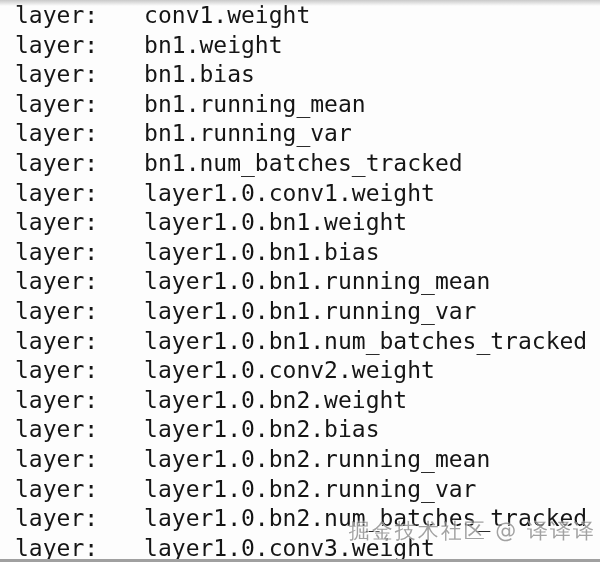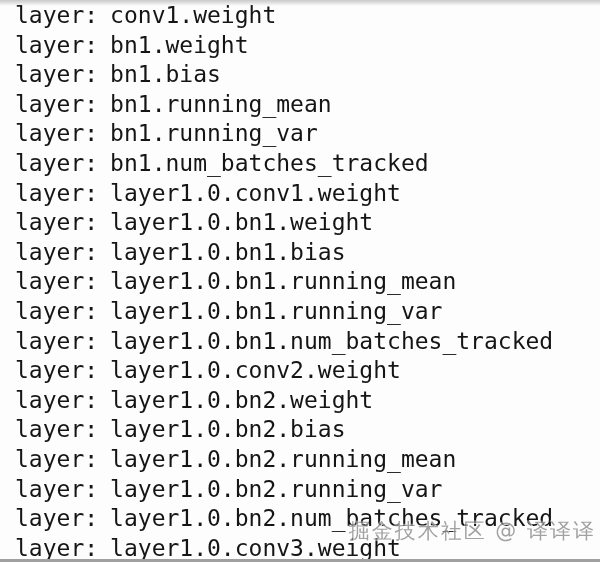--- a/index.html
+++ b/index.html
@@ -38,21 +38,21 @@
     font-size: 23px;
     line-height: 29.6px;
     color: var(--text, #151515);
     white-space: pre;
     z-index: 1;
   }
   .row {
     height: 29.6px;
   }
   .lname {
-    margin-left: 12px;
+    margin-left: 46px;
   }
   .watermark {
     position: absolute;
     top: 519px;
     right: 4px;
     z-index: 2;
     font-family: "DejaVu Sans", "Liberation Sans", sans-serif;
     font-size: 21px;
     line-height: 24px;
     letter-spacing: 2px;

